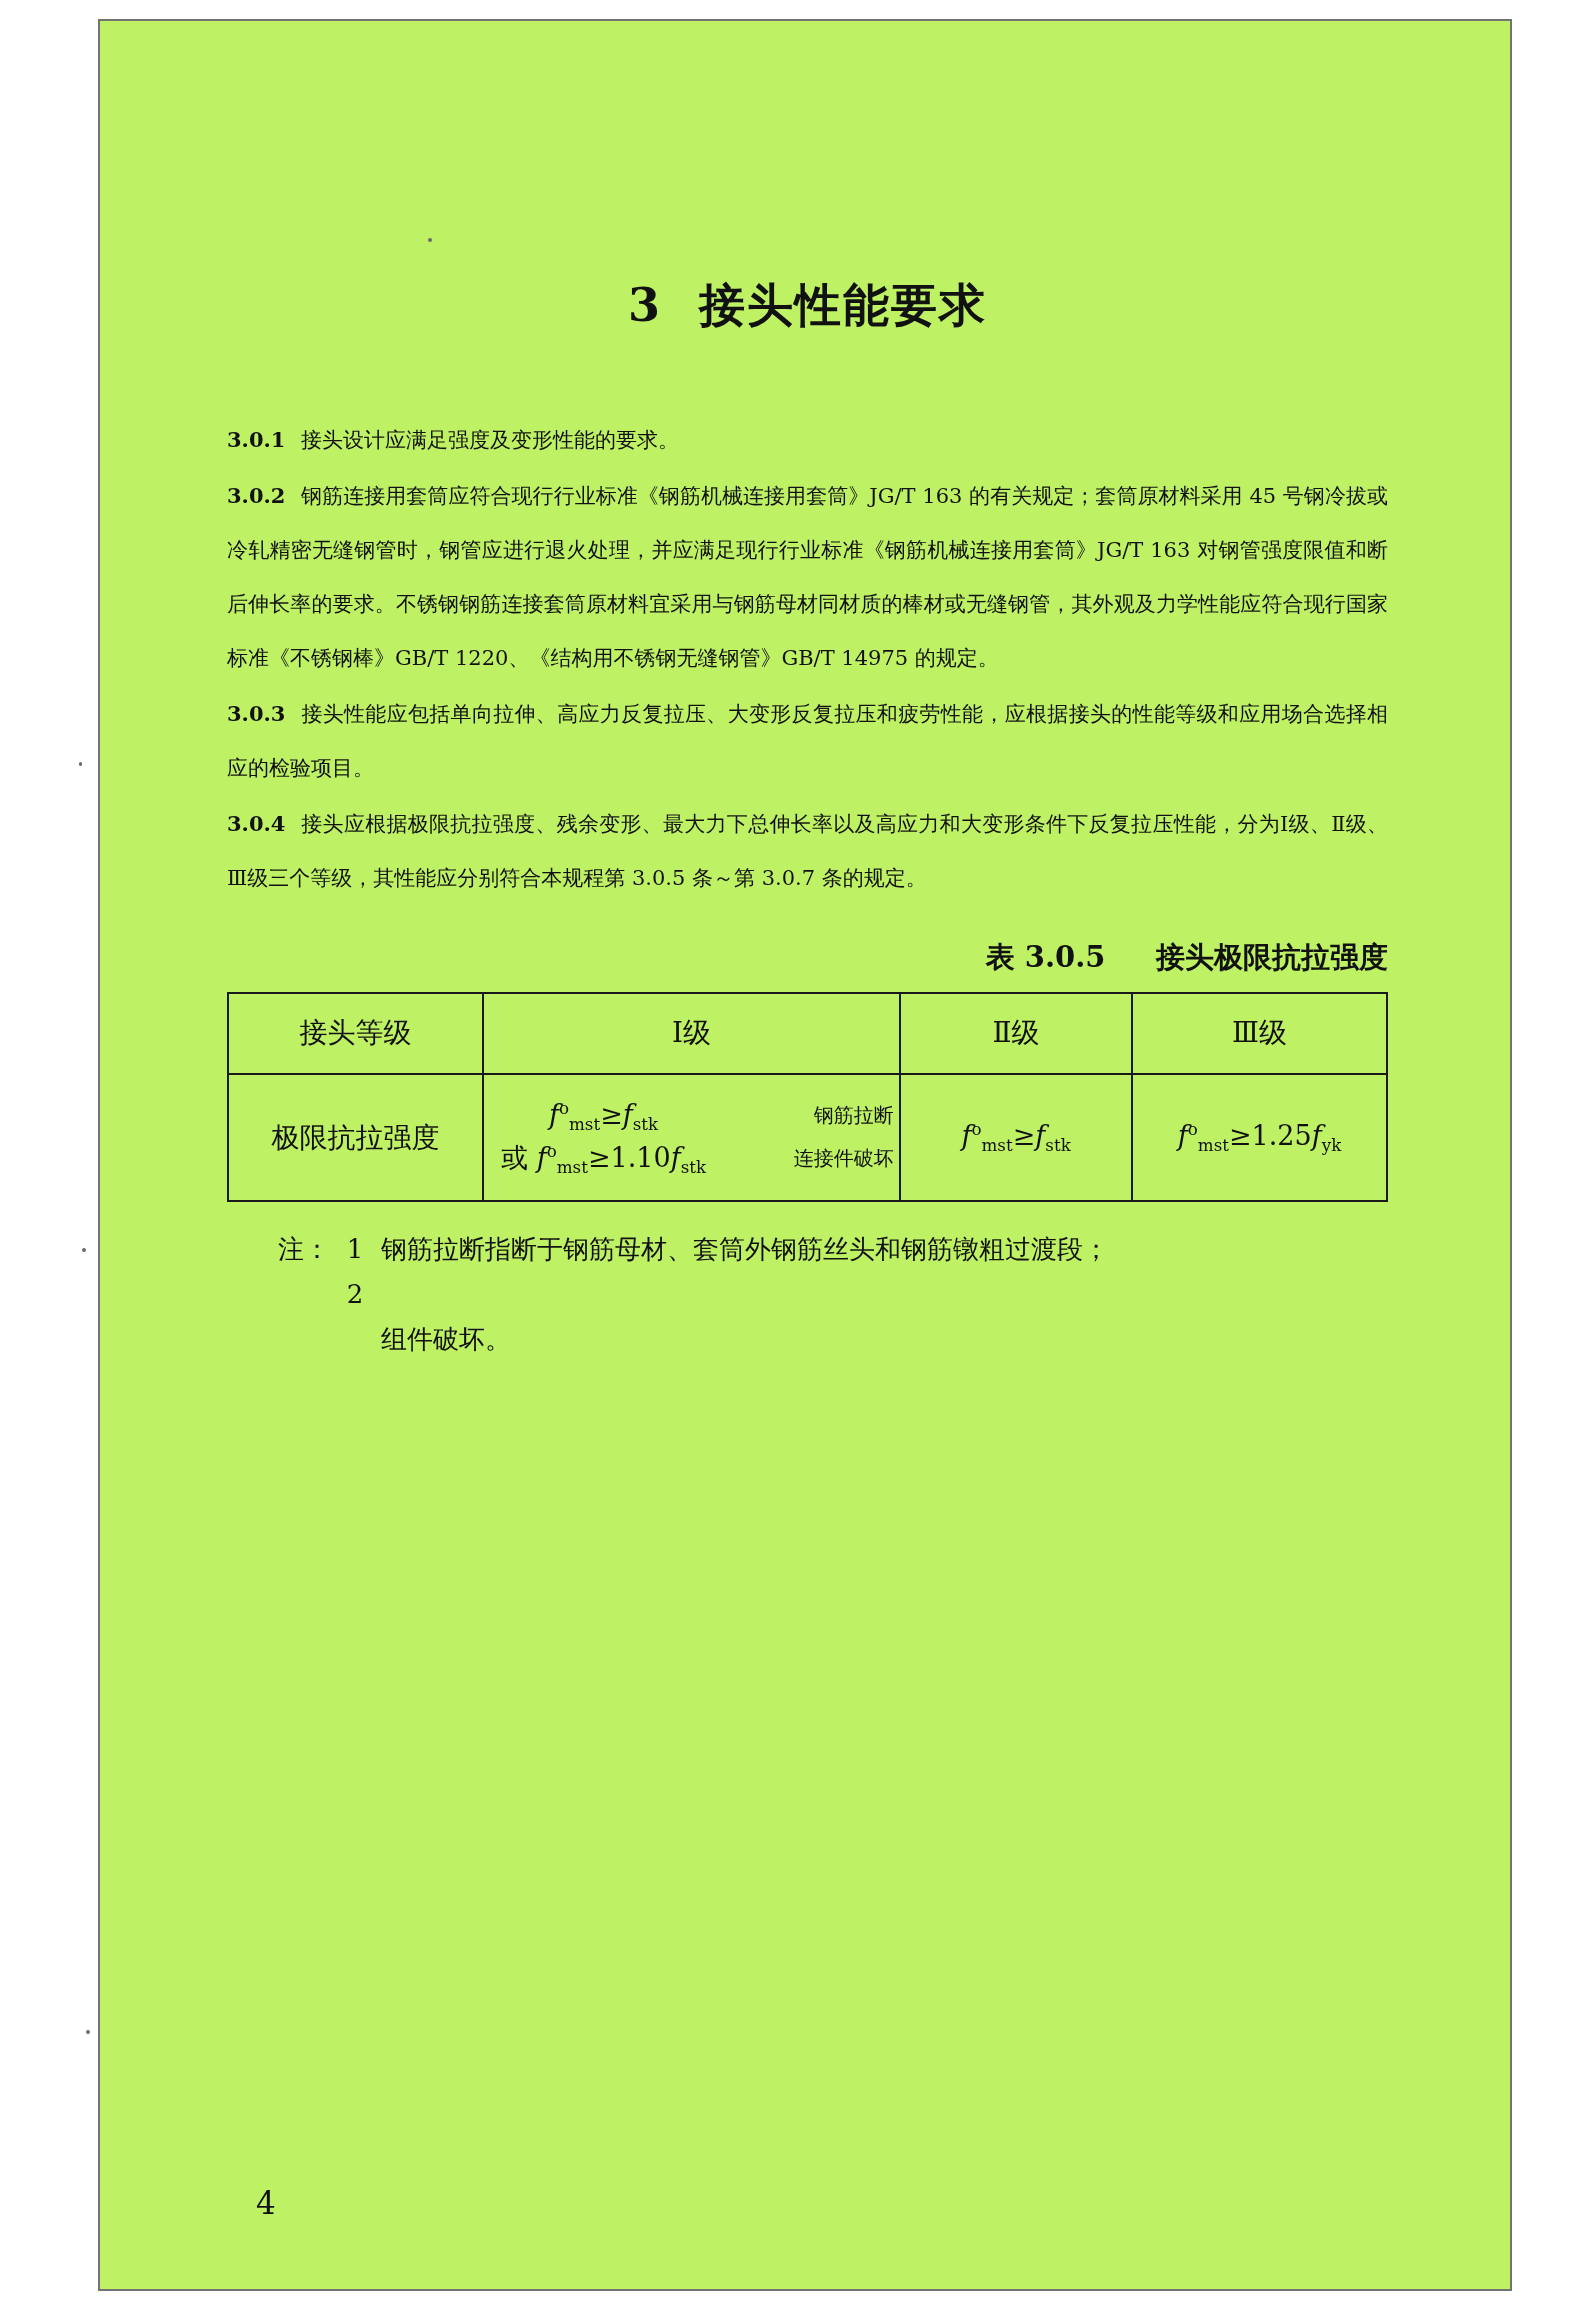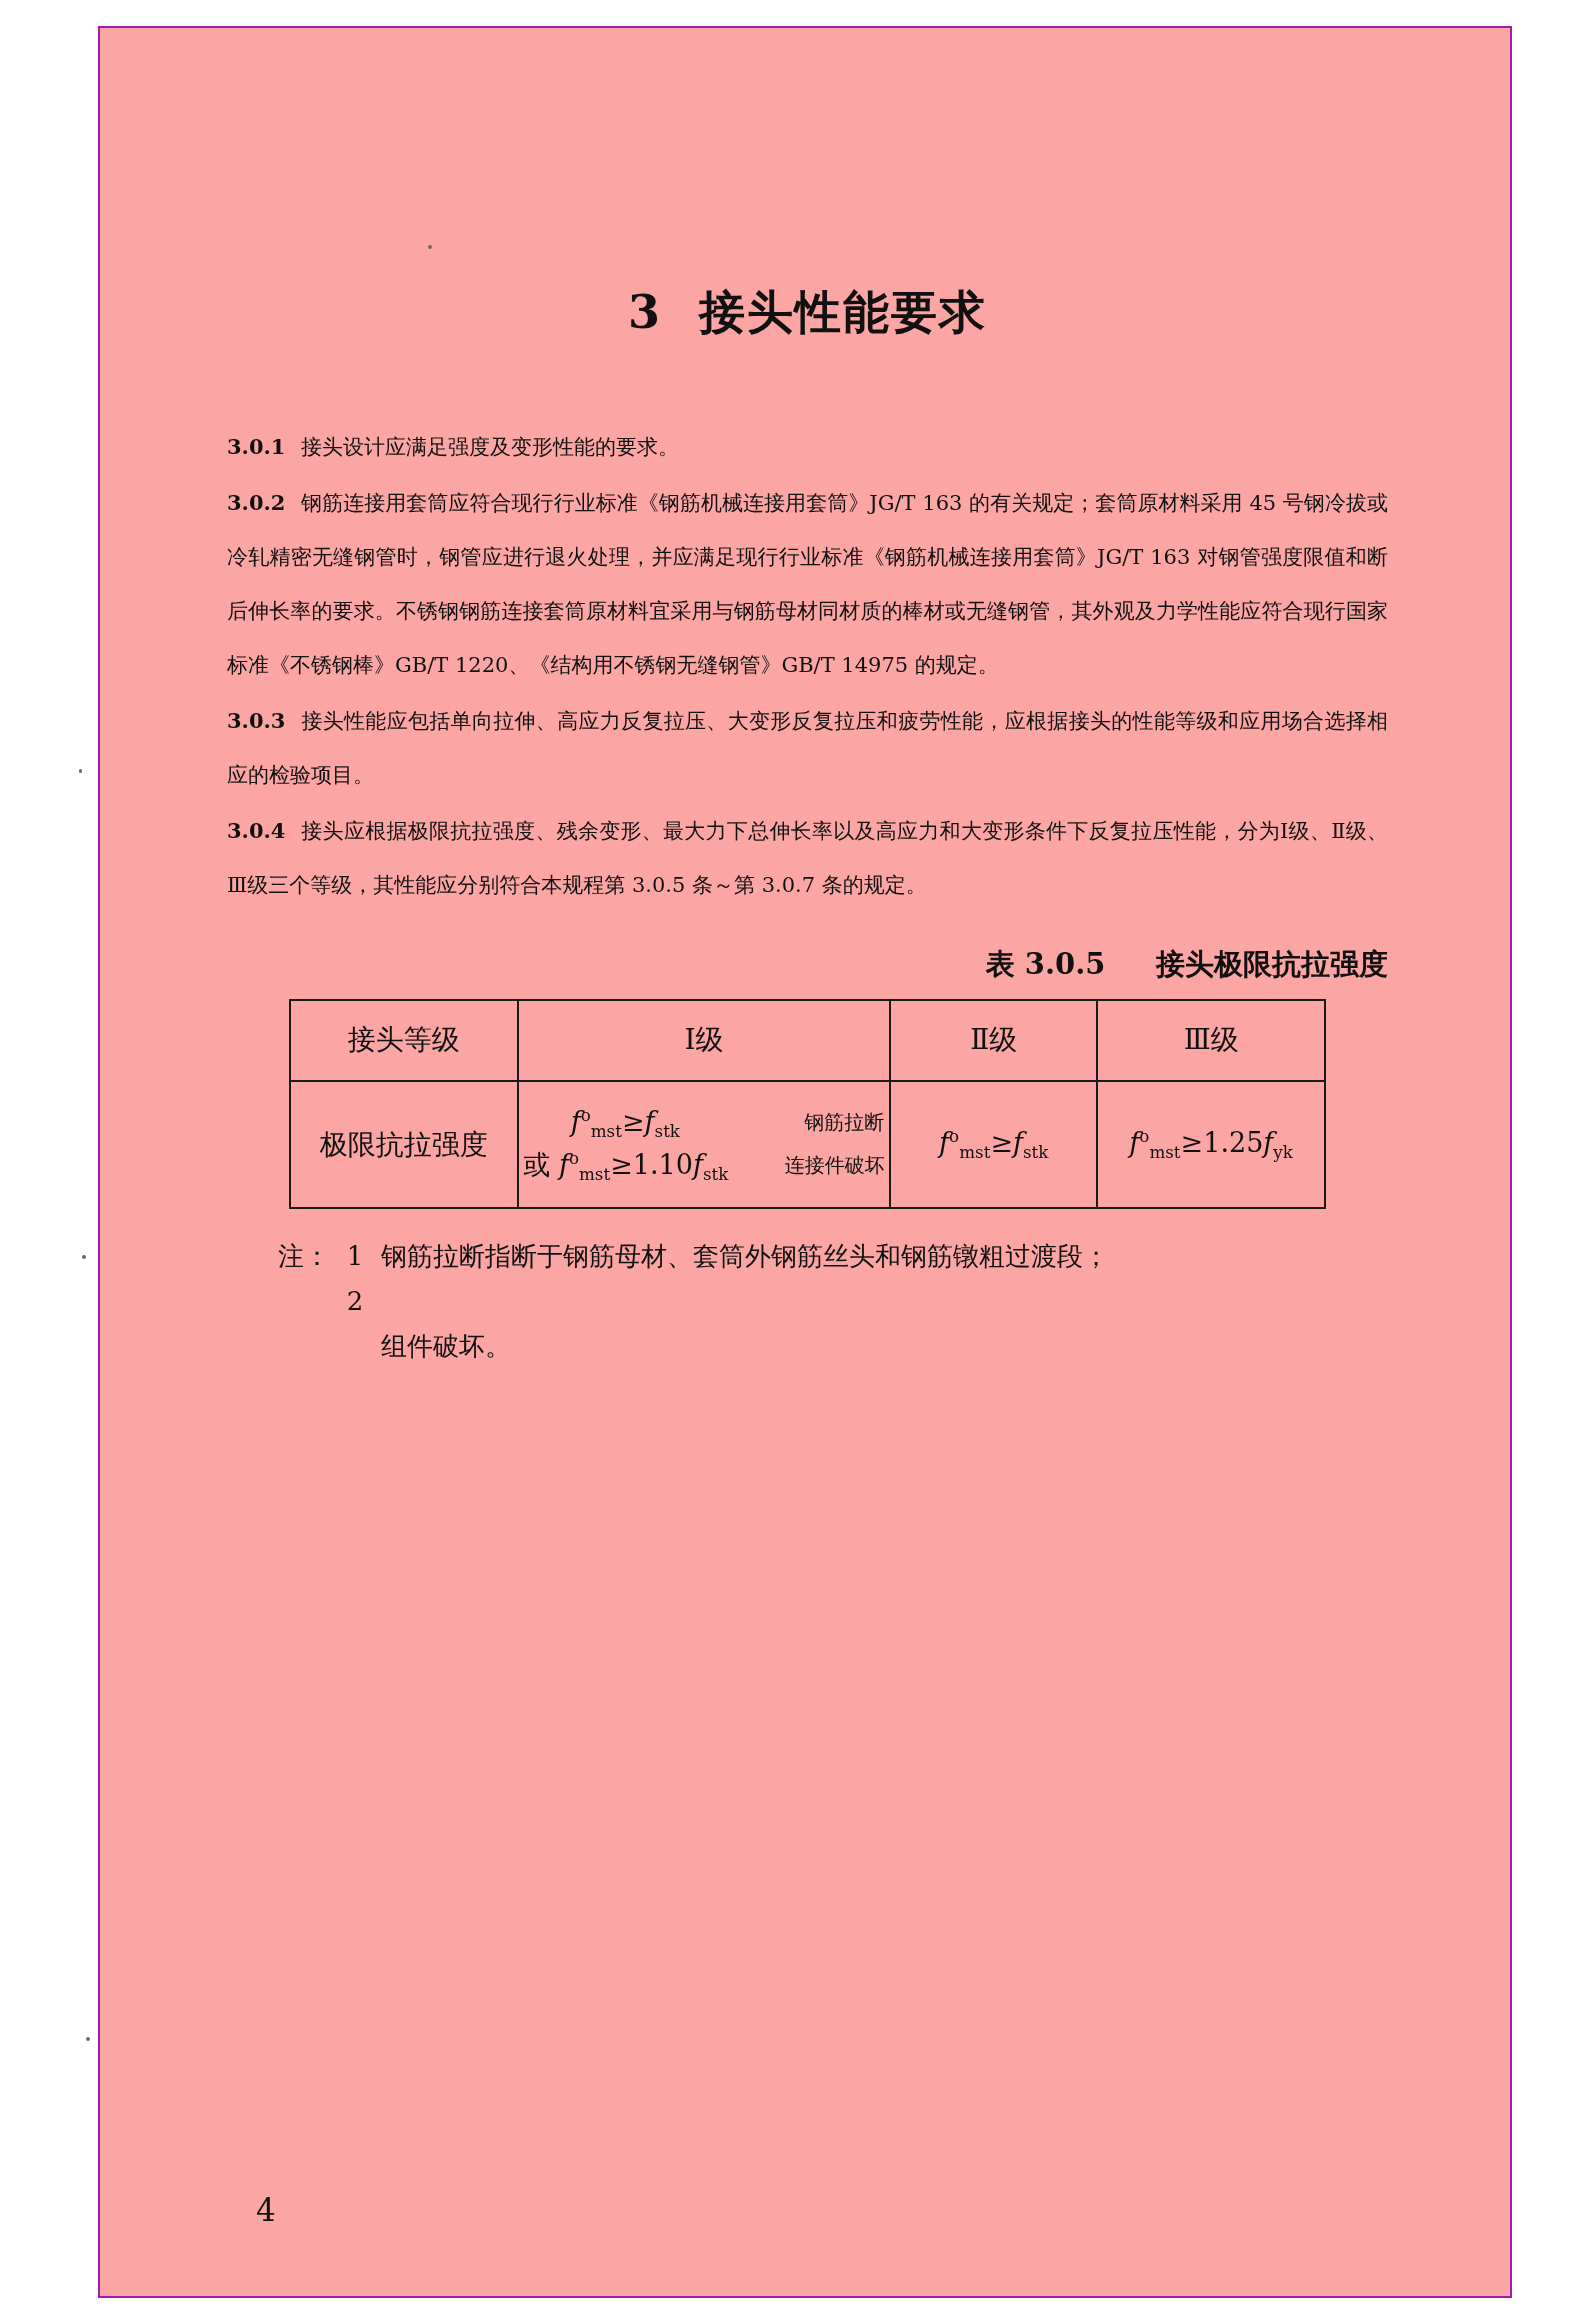--- a/index.html
+++ b/index.html
@@ -11,26 +11,26 @@
     width: 1596px;
     height: 2323px;
     font-family: "DejaVu Serif", "Liberation Serif", serif;
     color: #111111;
     position: relative;
     overflow: hidden;
   }
   .page {
     position: absolute;
     left: 98px;
-    top: 26px;
+    top: 19px;
     width: 1414px;
     height: 2272px;
-    border: 2px solid #a21caf;
+    border: 2px solid #737373;
     box-sizing: border-box;
-    background: #fca5a5;
+    background: #bef264;
   }
   .content {
     position: absolute;
     left: 127px;
     top: 254px;
     width: 1161px;
   }
   h1.chapter-title {
     font-size: 46px;
     font-weight: bold;
@@ -59,21 +59,21 @@
     letter-spacing: 1.5px;
   }
   .table-caption {
     font-size: 29px;
     font-weight: bold;
     text-align: right;
     margin: 33px 0 13.7px 0;
   }
   table.spec {
     border-collapse: collapse;
-    width: 1037px;
+    width: 1161px;
     margin: 0 auto;
     table-layout: fixed;
   }
   table.spec td {
     border: 2px solid #1a1a1a;
     text-align: center;
     font-size: 28px;
     padding: 9.8px 3.9px;
   }
   table.spec td.head {

